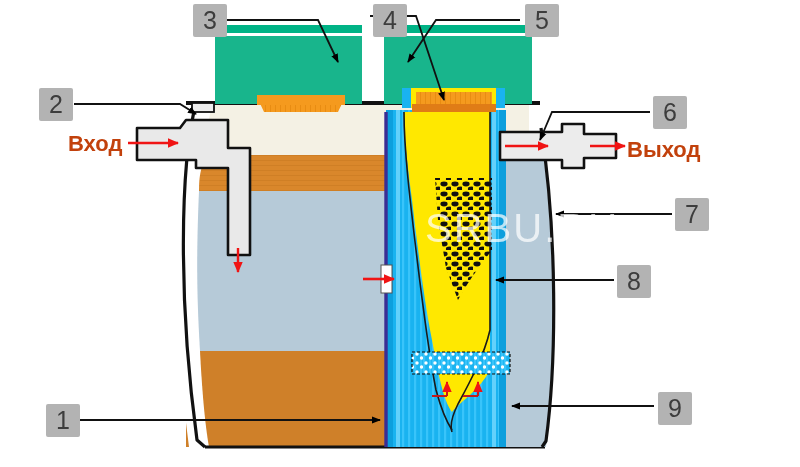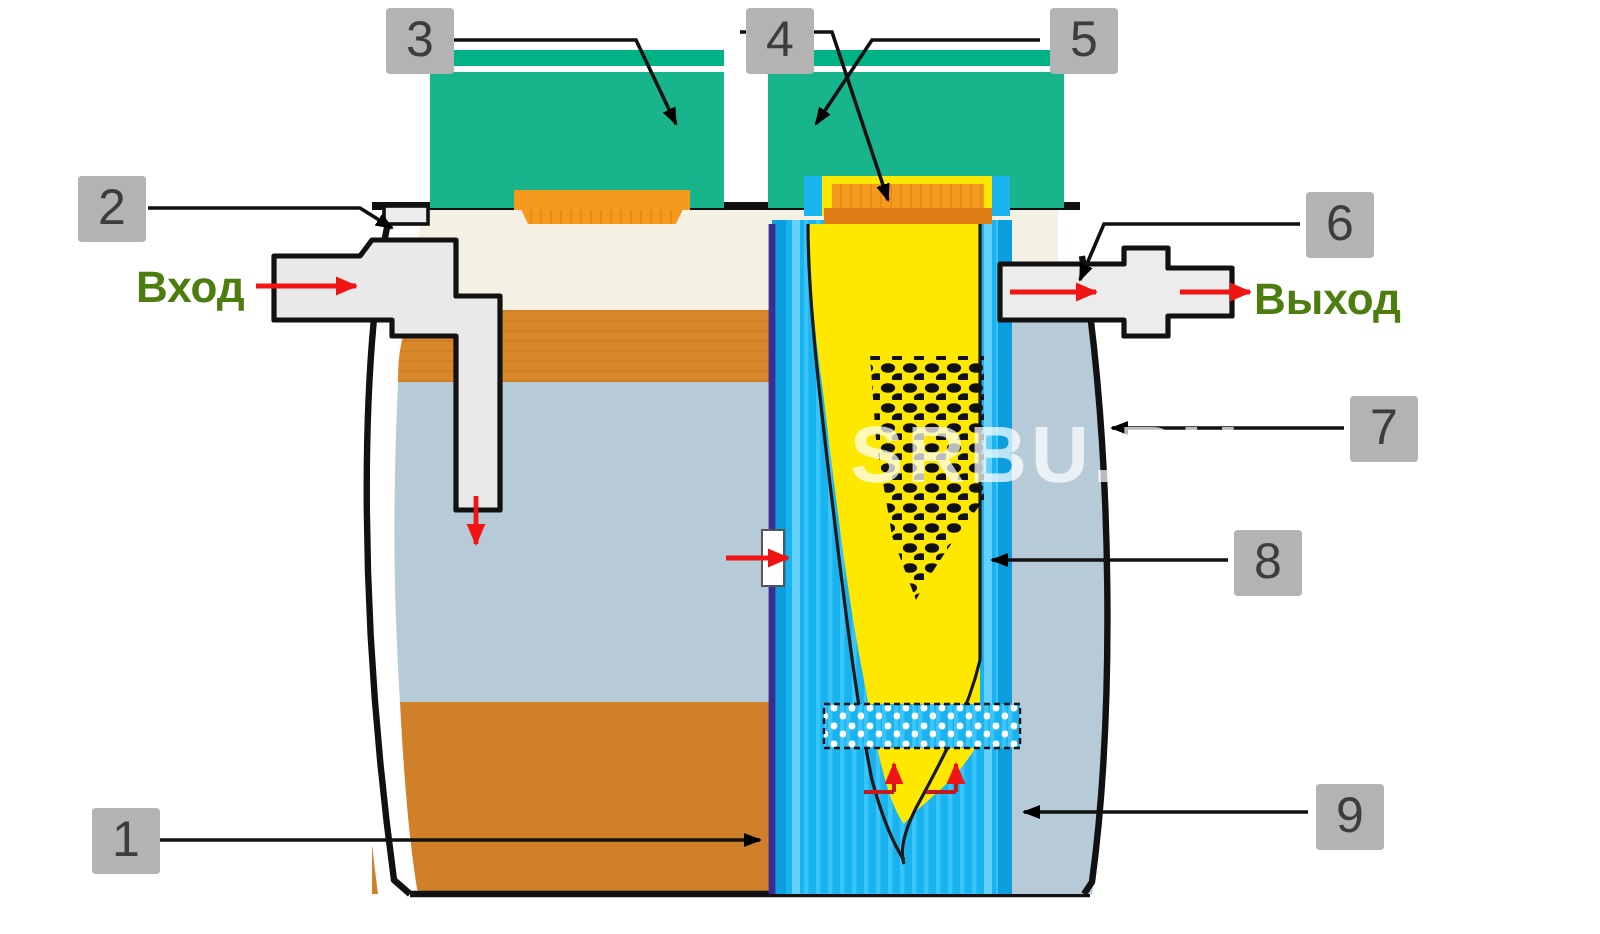--- a/index.html
+++ b/index.html
@@ -4,27 +4,27 @@
 <style>
   html,body{margin:0;padding:0;background:#ffffff;}
   body{width:800px;height:467px;overflow:hidden;
        font-family:"Liberation Sans", sans-serif;}
   #stage{position:relative;width:800px;height:467px;background:#fff;}
   #diagram{position:absolute;left:0;top:0;}
   .badge{position:absolute;background:#b3b3b3;color:#3d3d3d;
          font-family:"Liberation Sans", sans-serif;font-size:25px;
          line-height:32px;text-align:center;width:34px;height:33px;
          border-radius:2px;font-weight:400;}
-  .flowlbl{position:absolute;color:#4d7c0f;font-weight:bold;font-size:22px;
+  .flowlbl{position:absolute;color:#c2410c;font-weight:bold;font-size:22px;
            font-family:"Liberation Sans", sans-serif;letter-spacing:0px;
            white-space:nowrap;}
   #lbl-vhod{left:68px;top:131px;}
   #lbl-vyhod{left:627px;top:137px;text-align:center;}
   #watermark{position:absolute;left:425px;top:206px;width:240px;height:44px;
-             color:#ffffff;opacity:.72;font-size:40px;font-weight:bold;
+             color:#ffffff;opacity:.72;font-size:40px;font-weight:normal;
              letter-spacing:2px;font-family:"Liberation Sans", sans-serif;
              pointer-events:none;}
 </style>
 </head>
 <body>
 
 <div id="stage">
 
 <svg id="diagram" width="800" height="467" viewBox="0 0 800 467">
 

